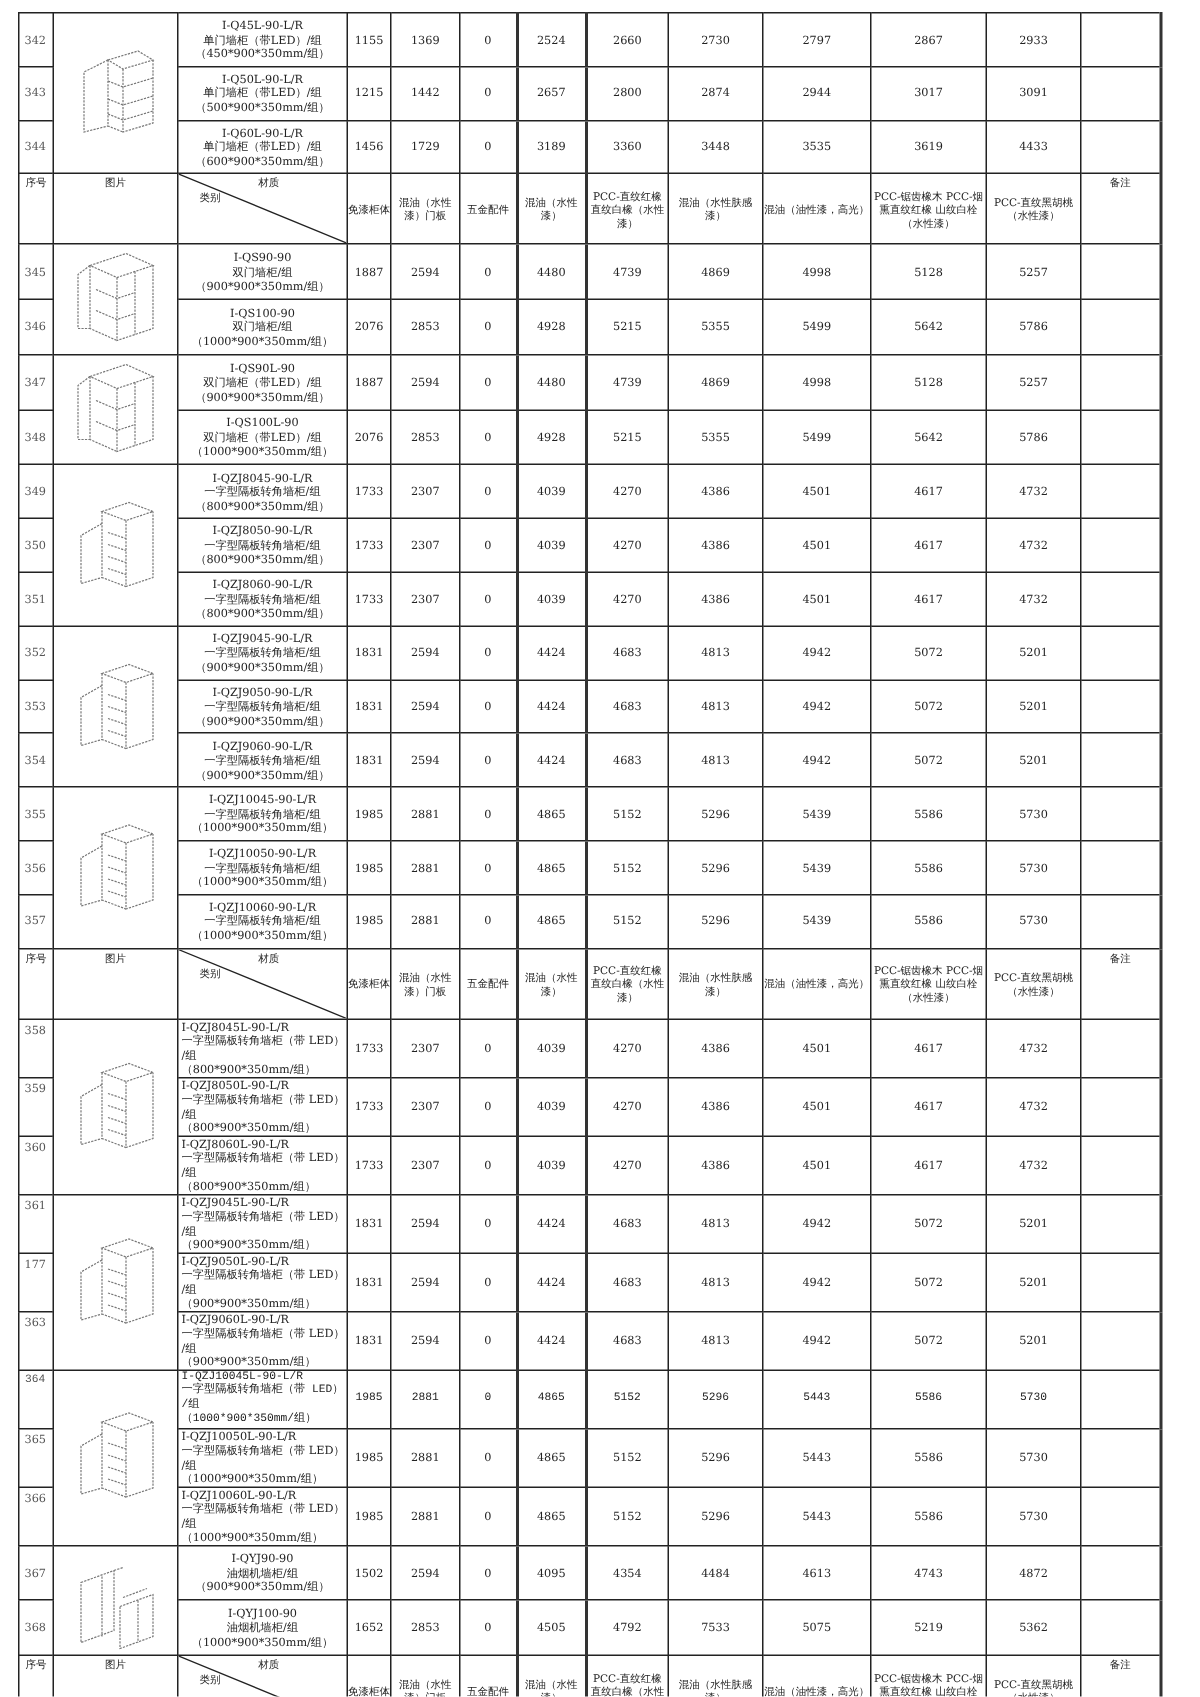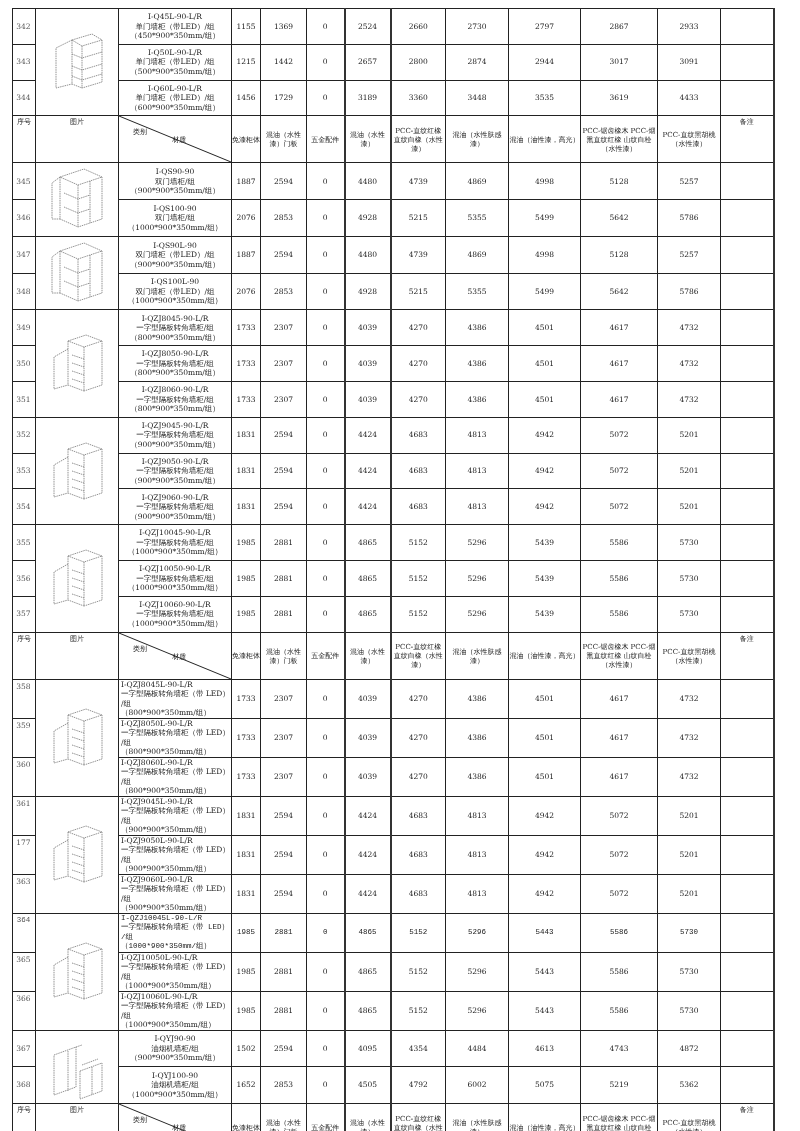--- a/index.html
+++ b/index.html
@@ -11,21 +11,21 @@
                    font-size:7.5px; line-height:9.5px; padding:0; overflow:hidden; }
   td.seq { text-align:left; color:#555; font-size:7px; padding-right:1px !important; vertical-align:middle;margin-top:20px; }
   td.seq.top { vertical-align:top; padding-top:2px !important; }
   td.desc { font-size:7px; line-height:9px; }
   td.desc.left { text-align:left; padding-left:2px !important; }
   td.num { font-size:7.5px; }
   tr.hdr td { vertical-align:top; padding-top:2px; font-size:7px; line-height:9px; }
   tr.hdr td.mid { vertical-align:middle; }
   td.diag { position:relative; }
   td.diag svg { position:absolute; left:0; top:0; width:100%; height:100%; }
-  td.diag .mat { position:absolute; right:40%; top:20px; }
+  td.diag .mat { position:absolute; right:40%; top:2px; }
   td.diag .cat { position:absolute; left:14px; top:12px; }
   td.pic { position:relative; }
   td.pic svg { width:70px; height:70px; }
   .thick-l { border-left:2px solid #333 !important; }
   .thick-r { border-right:2px solid #333 !important;margin-left:12px; }
 </style>
 </head>
 <body>
 
 <table class="price">
@@ -547,21 +547,21 @@
         <td class="thick-r"></td>
       </tr>
       <tr style="height: 35.8px;">
         <td class="seq">368</td>
         <td class="desc"><span>I-QYJ100-90</span><br><span>油烟机墙柜/组</span><br><span>（1000*900*350mm/组）</span></td>
         <td class="num">1652</td>
         <td class="num">2853</td>
         <td class="num">0</td>
         <td class="num thick-l">4505</td>
         <td class="num thick-l">4792</td>
-        <td class="num">6002</td>
+        <td class="num">7533</td>
         <td class="num">5075</td>
         <td class="num">5219</td>
         <td class="num">5362</td>
         <td class="thick-r"></td>
       </tr>
       <tr class="hdr" style="height: 47px;">
         <td>序号</td>
         <td>图片</td>
         <td class="diag">
           <svg preserveAspectRatio="none" viewBox="0 0 100 100">

